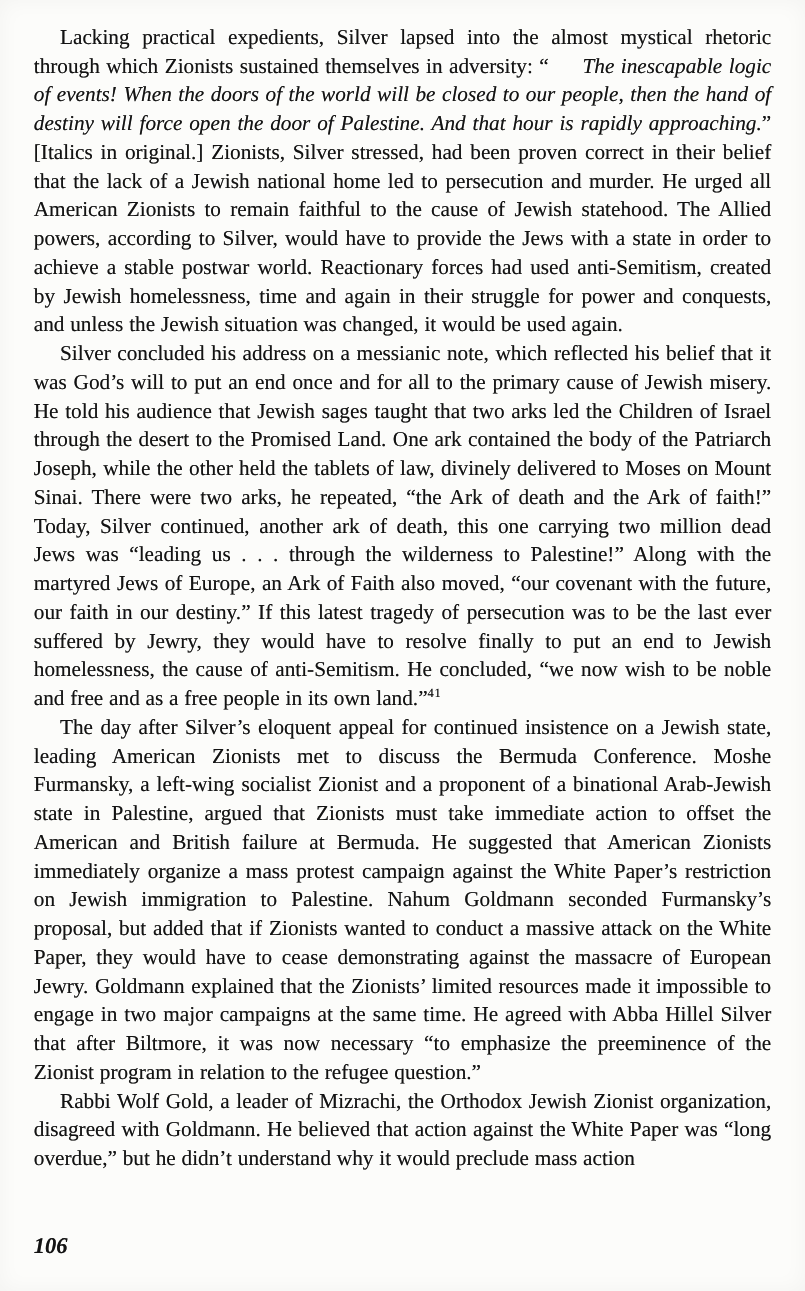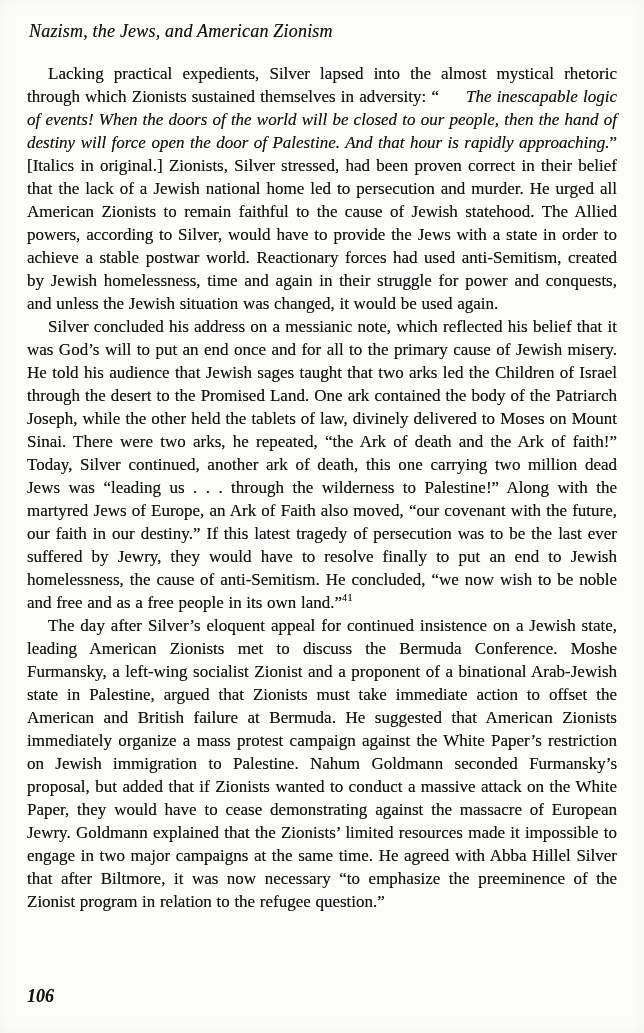--- a/index.html
+++ b/index.html
@@ -53,28 +53,28 @@
     font-style: italic;
     font-weight: 600;
     font-size: 18px;
   }
 </style>
 </head>
 <body>
 
 <div class="page">
 
-  <div class="running-head">Nazism, the Jews, and American Zionism</div>
 
   <div class="body-text">
 
     <p><span>Lacking practical expedients, Silver lapsed into the almost mystical rhetoric through which Zionists sustained themselves in adversity: “</span><span class="quote-italic">The inescapable logic of events! When the doors of the world will be closed to our people, then the hand of destiny will force open the door of Palestine. And that hour is rapidly approaching.</span><span>” [Italics in original.] Zionists, Silver stressed, had been proven correct in their belief that the lack of a Jewish national home led to persecution and murder. He urged all American Zionists to remain faithful to the cause of Jewish statehood. The Allied powers, according to Silver, would have to provide the Jews with a state in order to achieve a stable postwar world. Reactionary forces had used anti-Semitism, created by Jewish homelessness, time and again in their struggle for power and conquests, and unless the Jewish situation was changed, it would be used again.</span></p>
 
     <p><span>Silver concluded his address on a messianic note, which reflected his belief that it was God’s will to put an end once and for all to the primary cause of Jewish misery. He told his audience that Jewish sages taught that two arks led the Children of Israel through the desert to the Promised Land. One ark contained the body of the Patriarch Joseph, while the other held the tablets of law, divinely delivered to Moses on Mount Sinai. There were two arks, he repeated, “the Ark of death and the Ark of faith!” Today, Silver continued, another ark of death, this one carrying two million dead Jews was “leading us . . . through the wilderness to Palestine!” Along with the martyred Jews of Europe, an Ark of Faith also moved, “our covenant with the future, our faith in our destiny.” If this latest tragedy of persecution was to be the last ever suffered by Jewry, they would have to resolve finally to put an end to Jewish homelessness, the cause of anti-Semitism. He concluded, “we now wish to be noble and free and as a free people in its own land.”</span><sup class="fn">41</sup></p>
 
     <p><span>The day after Silver’s eloquent appeal for continued insistence on a Jewish state, leading American Zionists met to discuss the Bermuda Conference. Moshe Furmansky, a left-wing socialist Zionist and a proponent of a binational Arab-Jewish state in Palestine, argued that Zionists must take immediate action to offset the American and British failure at Bermuda. He suggested that American Zionists immediately organize a mass protest campaign against the White Paper’s restriction on Jewish immigration to Palestine. Nahum Goldmann seconded Furmansky’s proposal, but added that if Zionists wanted to conduct a massive attack on the White Paper, they would have to cease demonstrating against the massacre of European Jewry. Goldmann explained that the Zionists’ limited resources made it impossible to engage in two major campaigns at the same time. He agreed with Abba Hillel Silver that after Biltmore, it was now necessary “to emphasize the preeminence of the Zionist program in relation to the refugee question.”</span></p>
 
+    <p><span>Rabbi Wolf Gold, a leader of Mizrachi, the Orthodox Jewish Zionist organization, disagreed with Goldmann. He believed that action against the White Paper was “long overdue,” but he didn’t understand why it would preclude mass action</span></p>
 
   </div>
 
   <div class="page-number">106</div>
 
 </div>
 
 </body></html>

